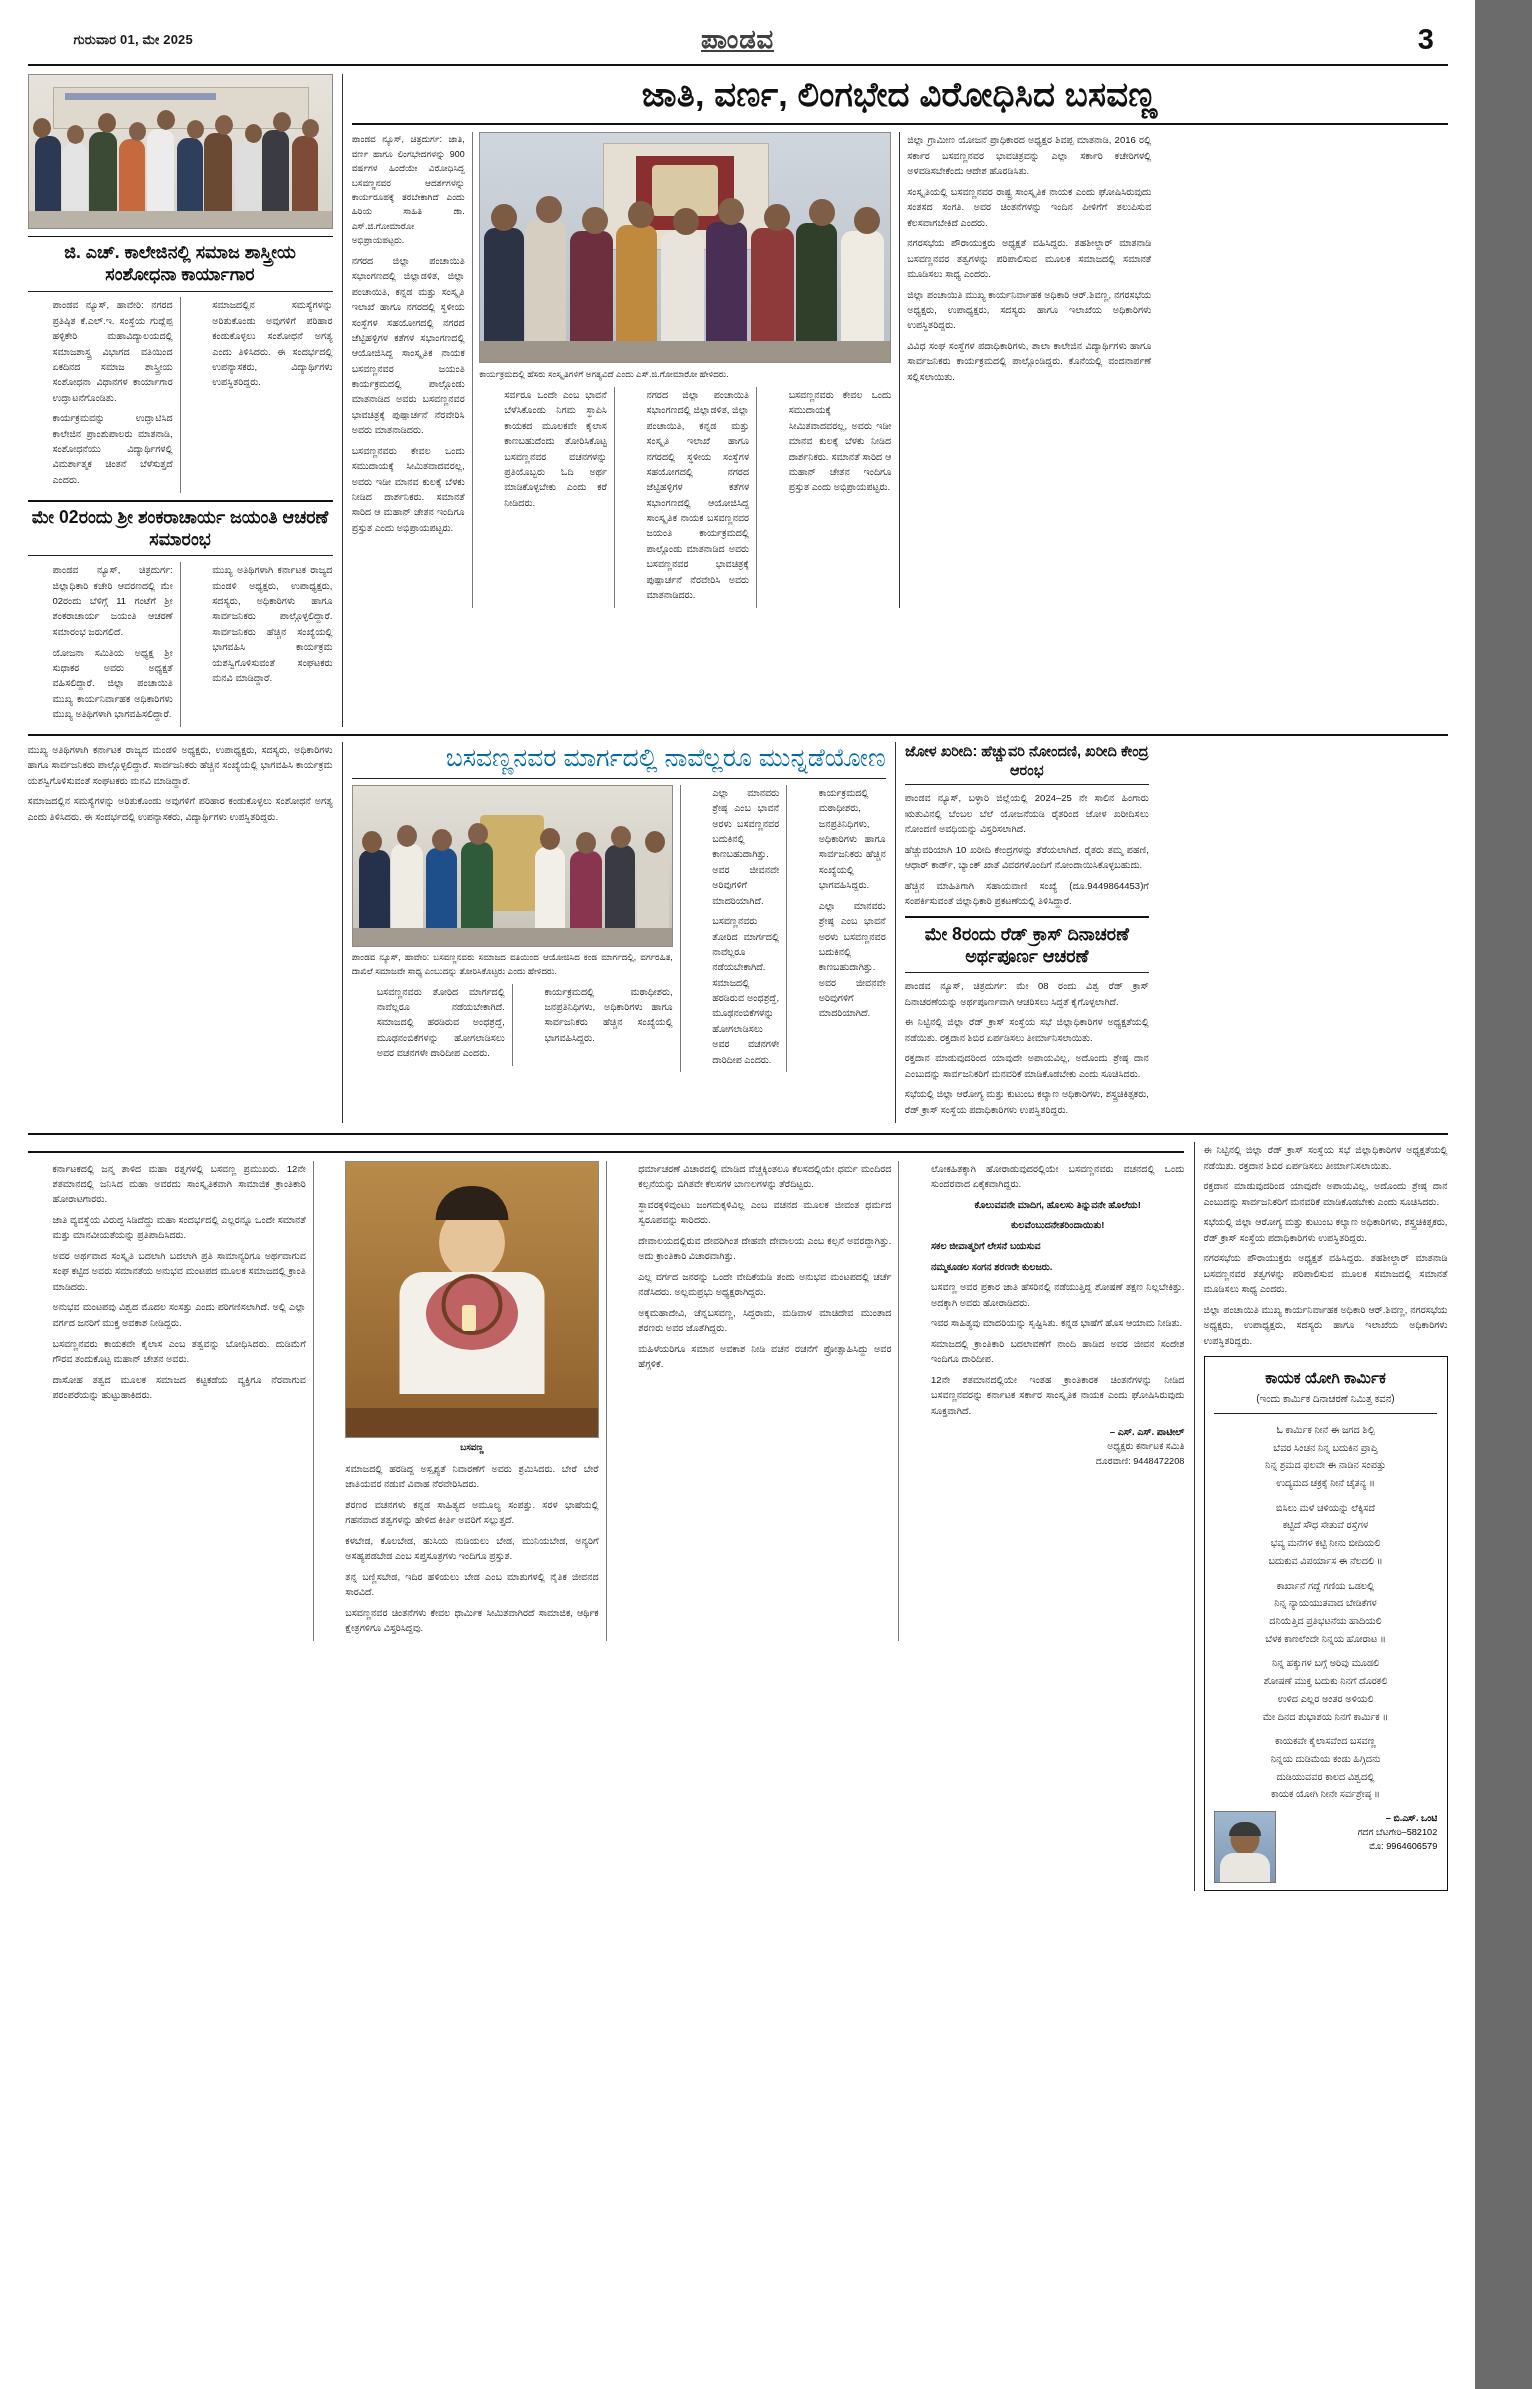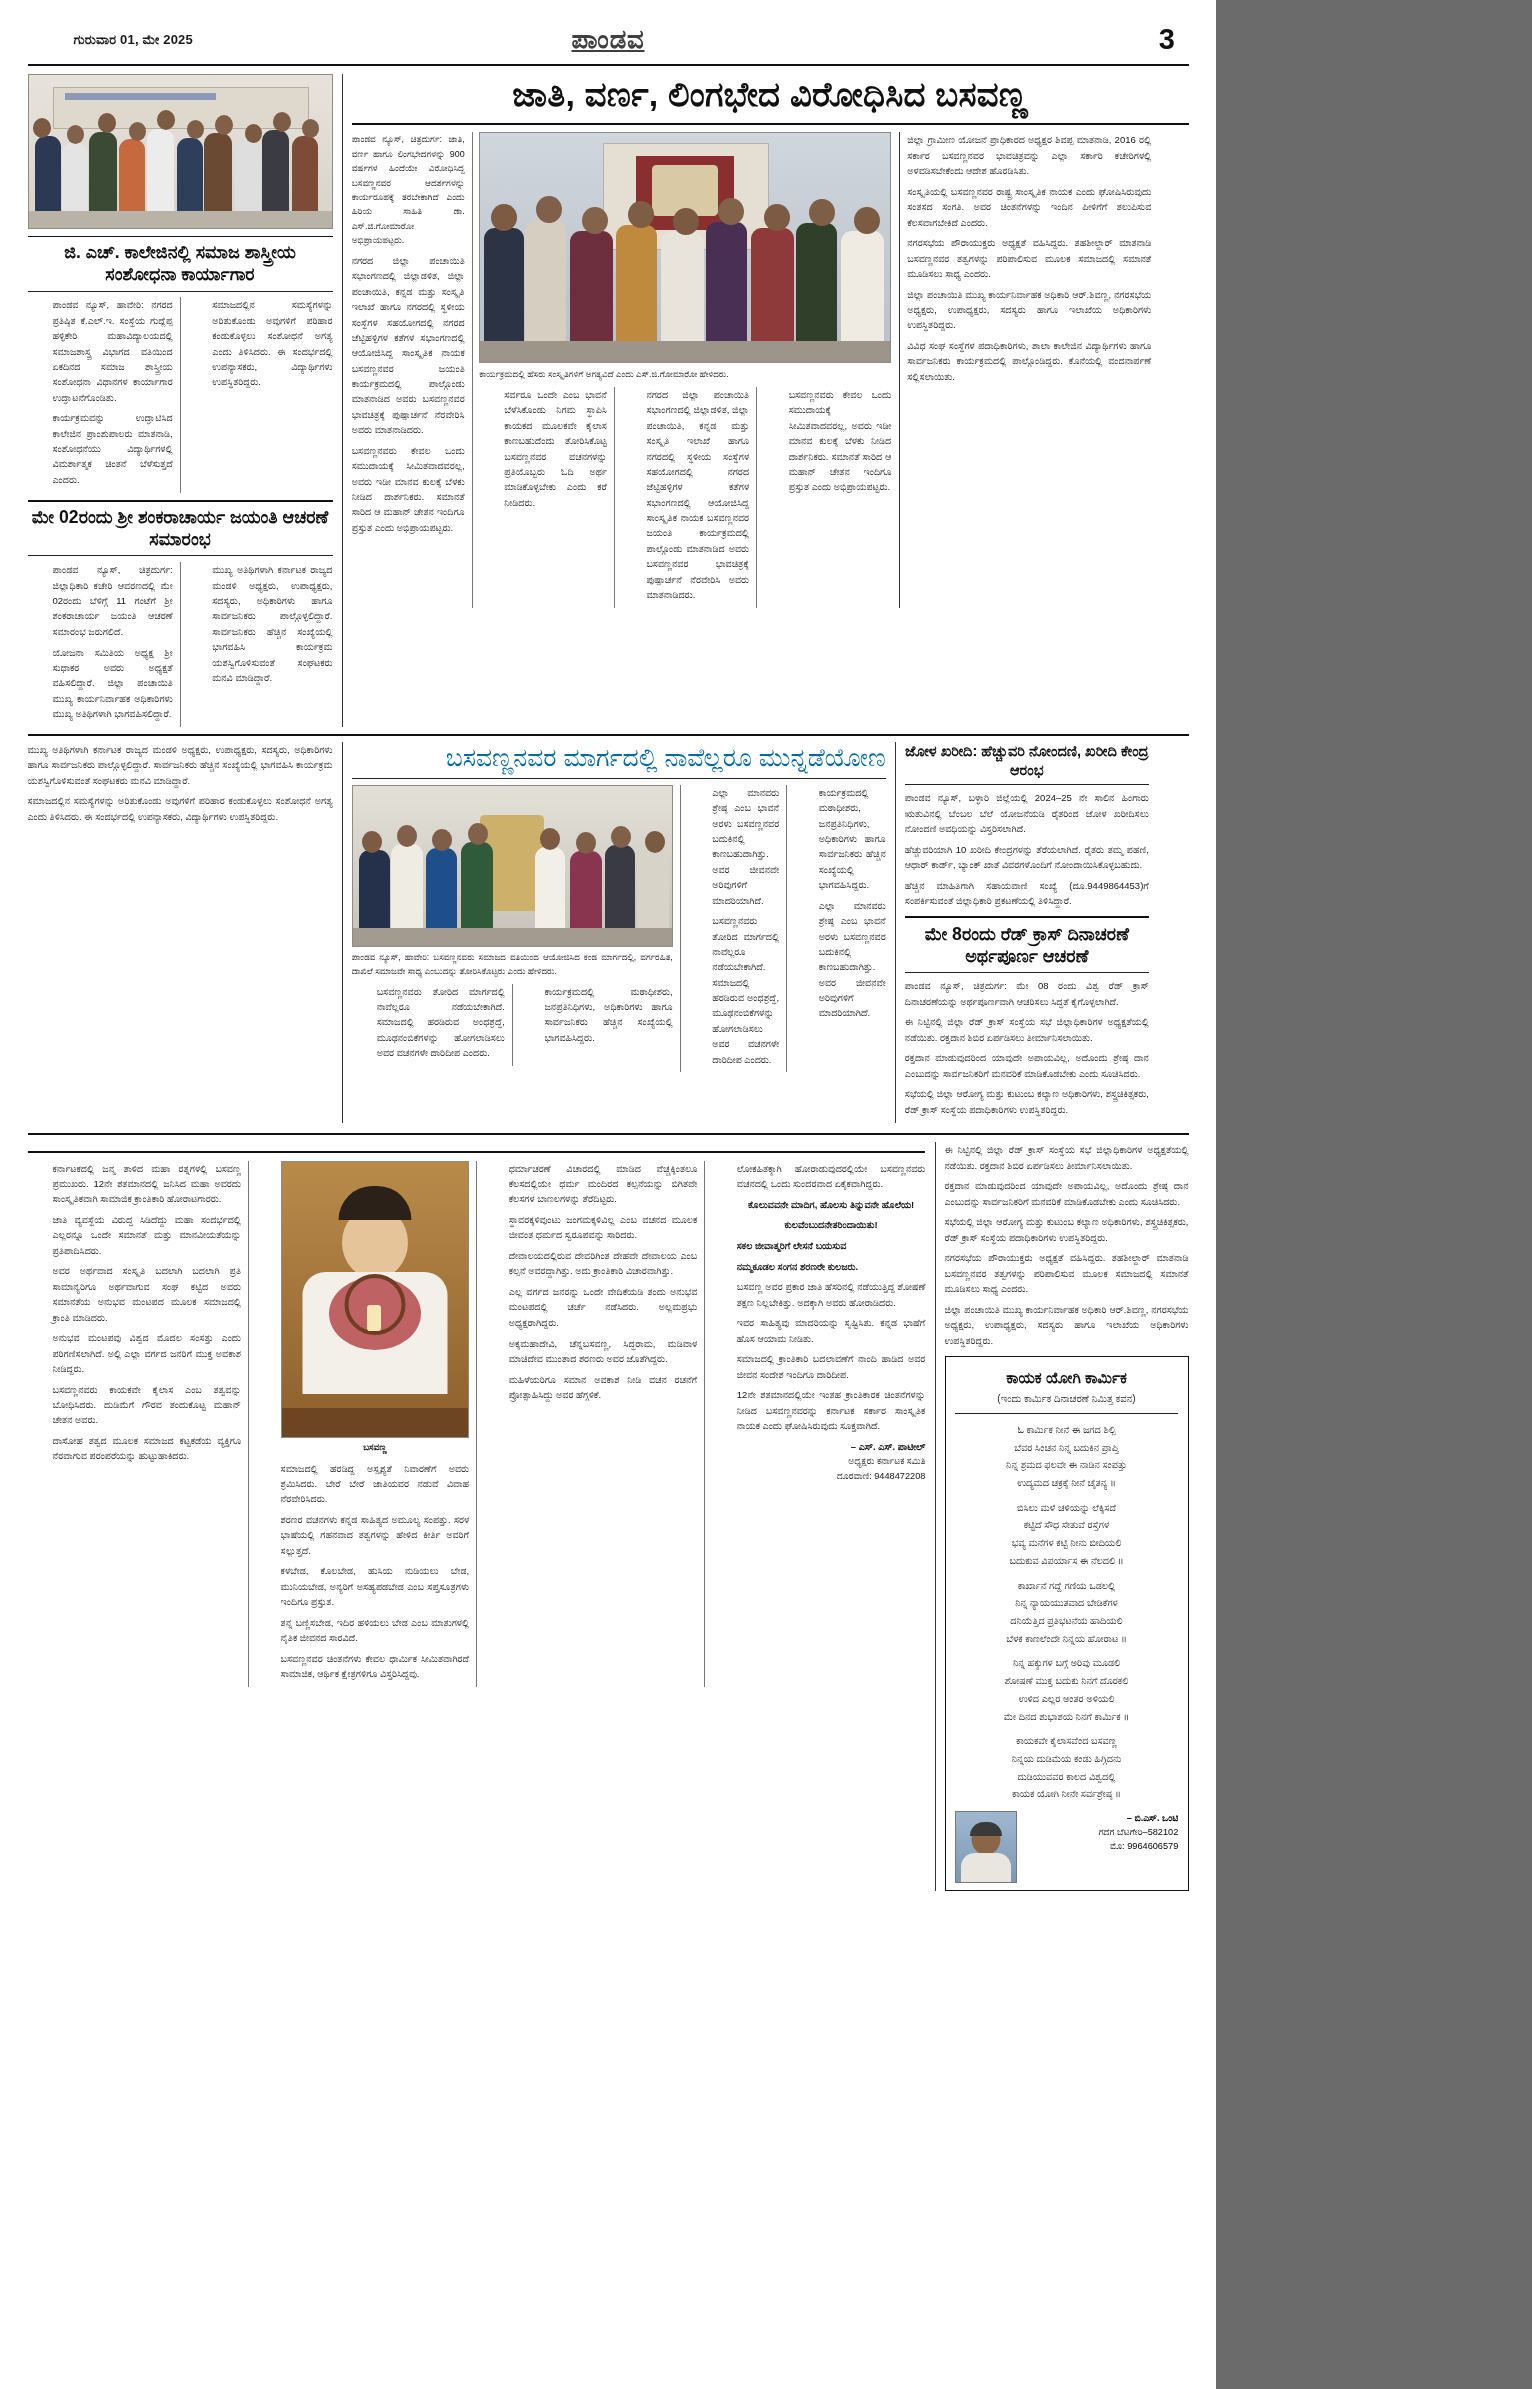--- a/index.html
+++ b/index.html
@@ -1,18 +1,18 @@
 <!DOCTYPE html>
 <html style="font-size:12.2px"><head>
 <meta charset="utf-8">
 <style>
   html,body{margin:0;padding:0;background:#6b6b6b;}
   body{font-family:"Liberation Sans", sans-serif;}
   .page{
-    width:1216px;height:2389px;background:#ffffff;position:relative;
+    width:1475px;height:2389px;background:#ffffff;position:relative;
     box-sizing:border-box;padding:0;overflow:hidden;
   }
   .inner{position:absolute;left:27.5px;top:21.4px;right:27.5px;bottom:21.4px;}
 
   
   .masthead{
     position:relative;height:43px;border-bottom:2.3px solid #111;
   }
   .mh-date{
     position:absolute;left:46px;top:10.7px;font-size:13px;font-weight:bold;color:#1a1a1a;

